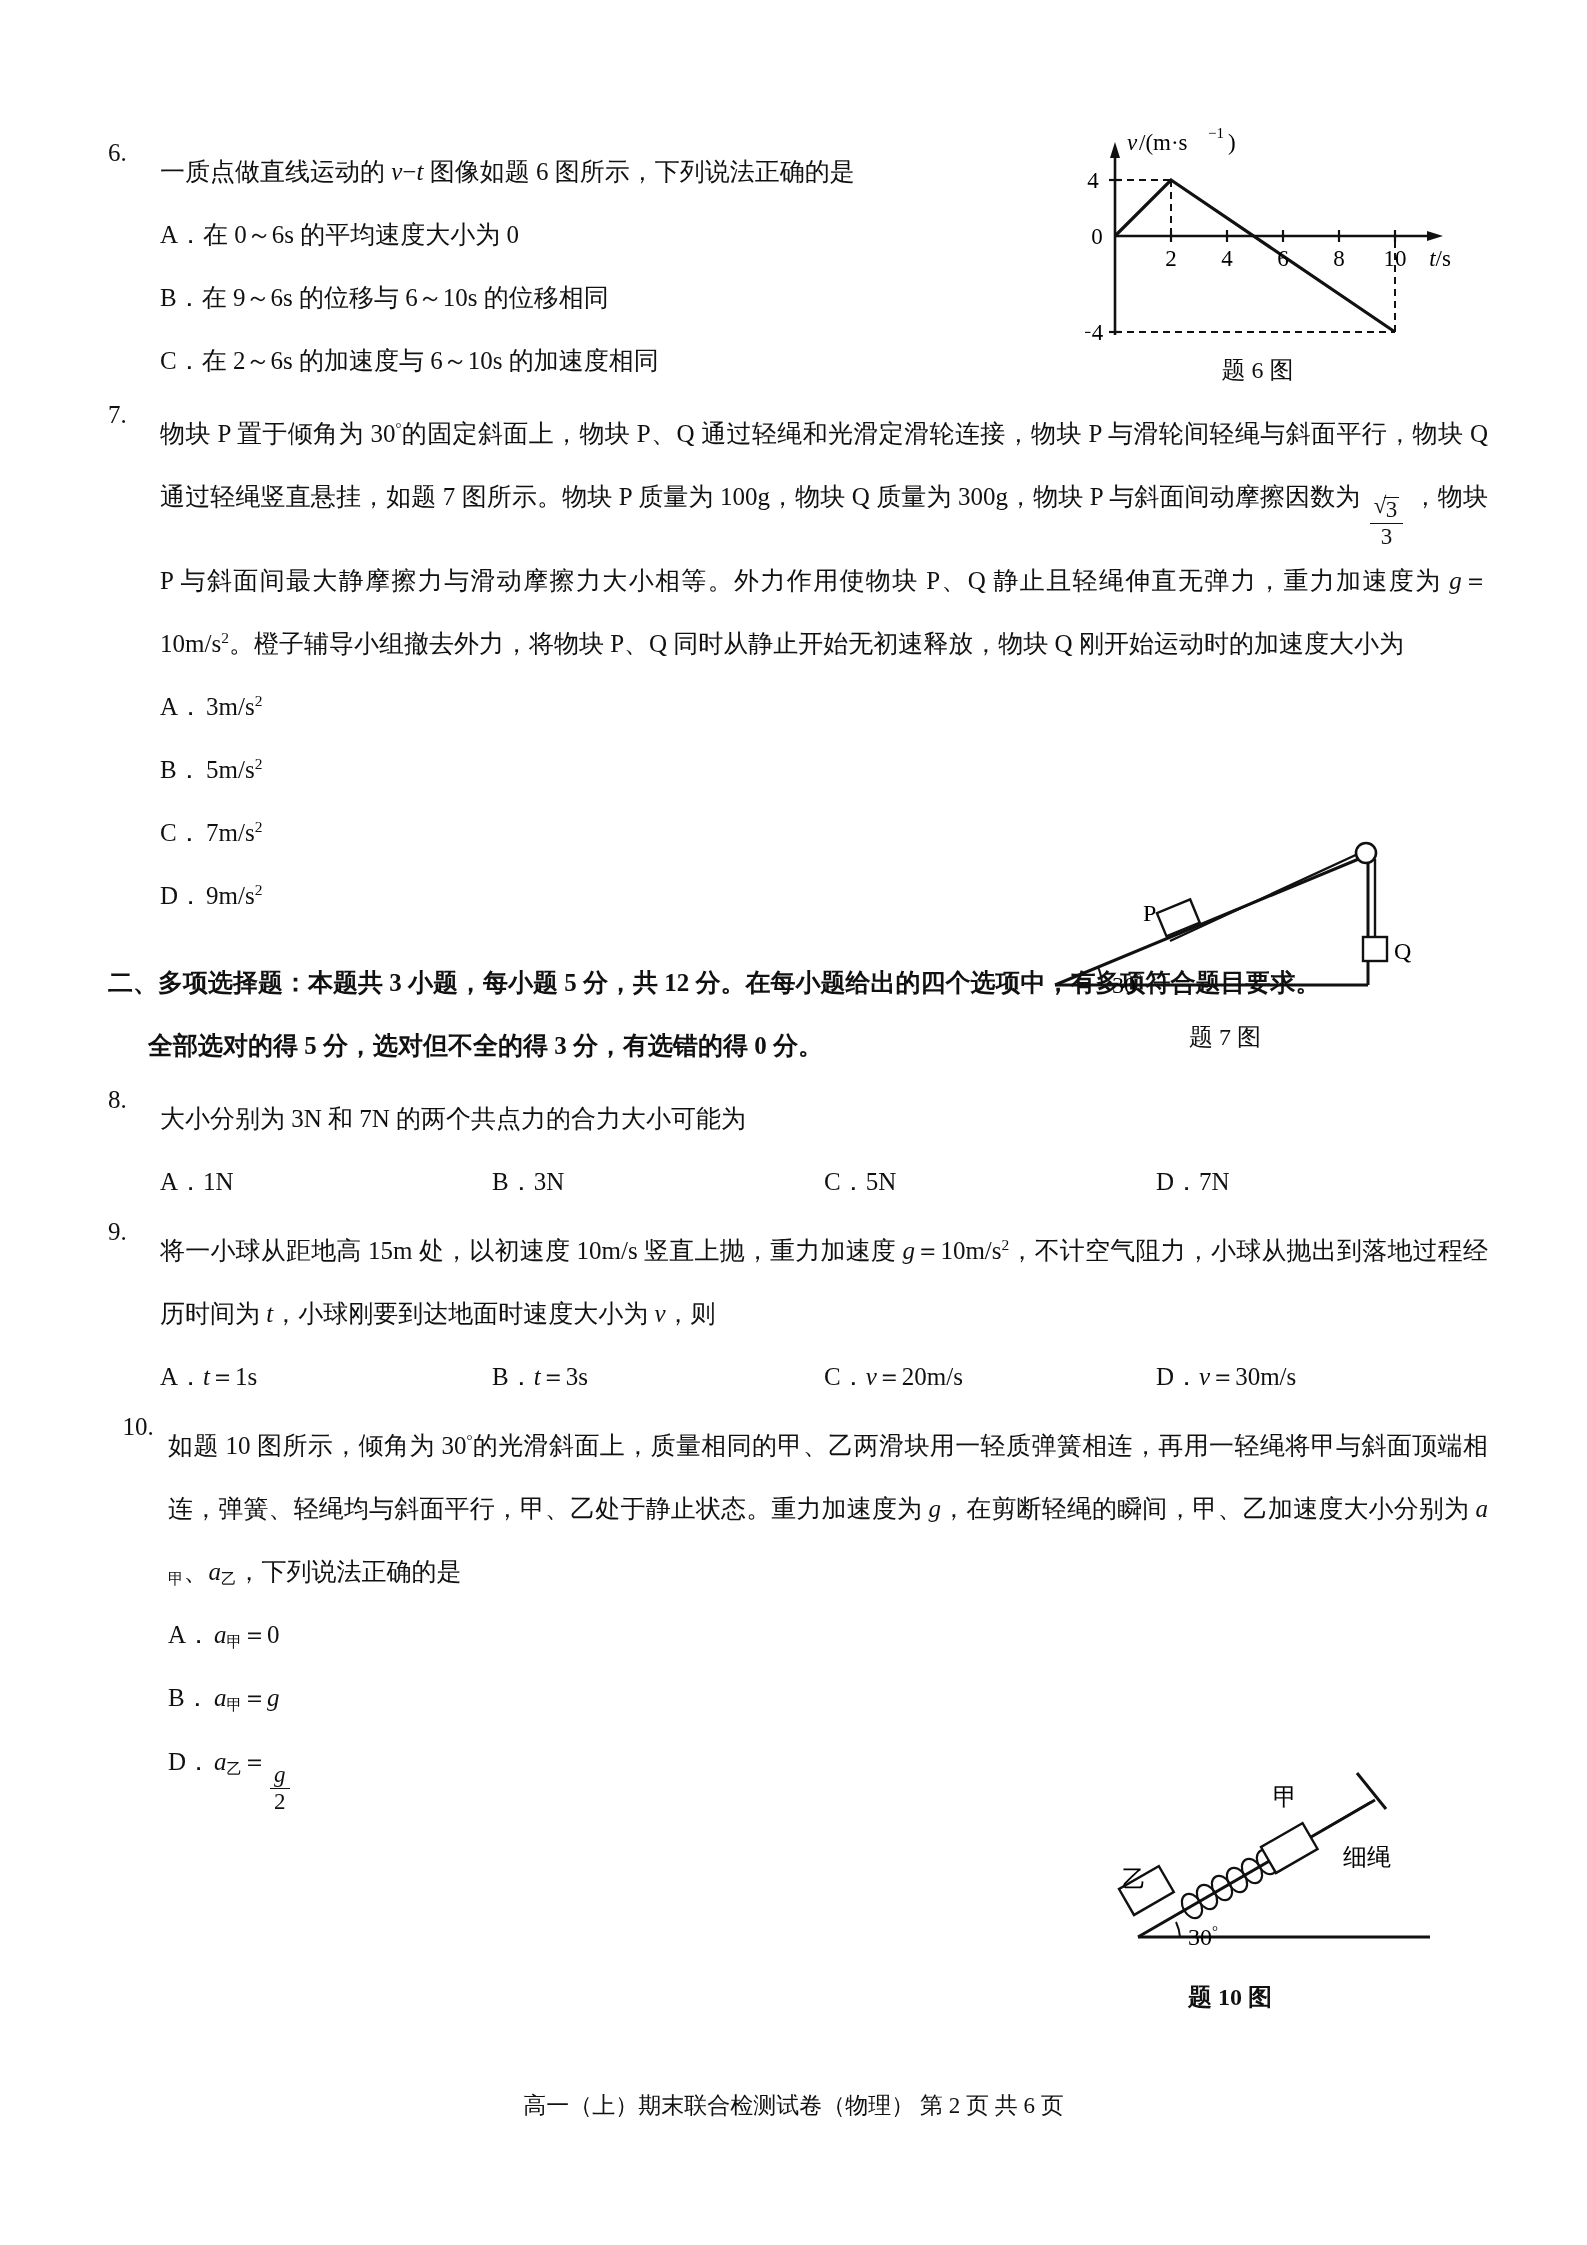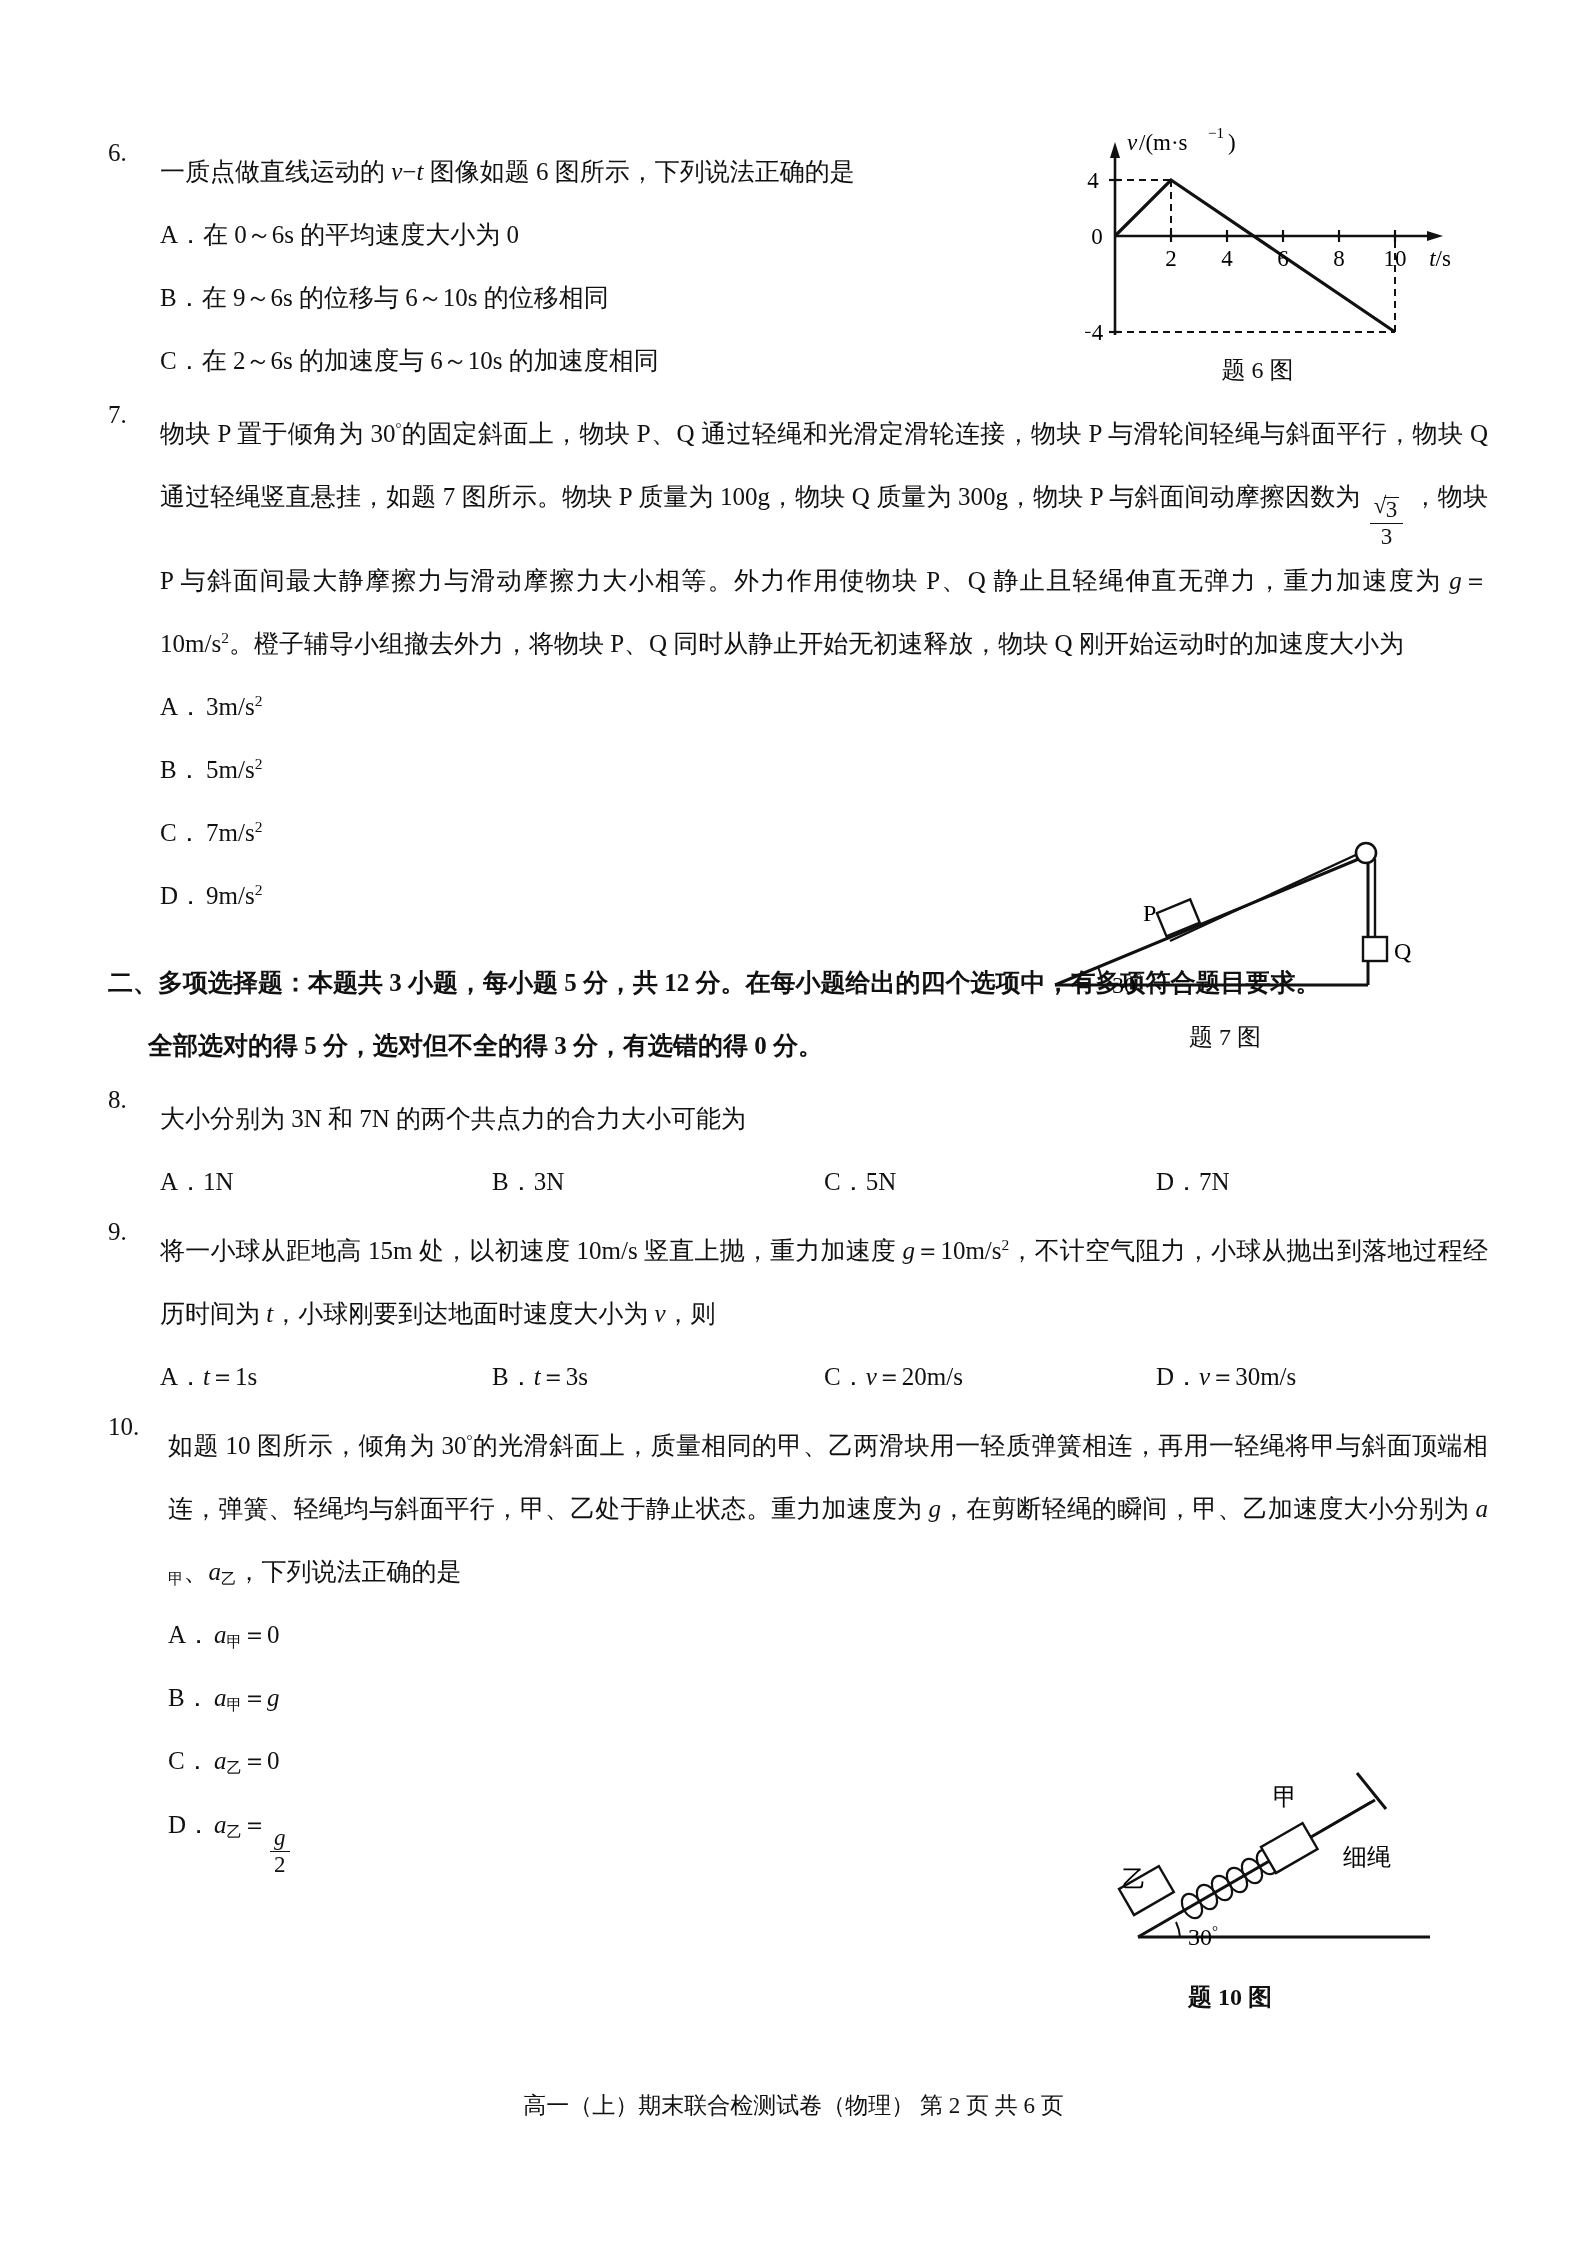--- a/index.html
+++ b/index.html
@@ -198,28 +198,27 @@
       <div class="opt-row">
         <div>A．<i class="it">t</i>＝1s</div>
         <div>B．<i class="it">t</i>＝3s</div>
         <div>C．<i class="it">v</i>＝20m/s</div>
         <div>D．<i class="it">v</i>＝30m/s</div>
       </div>
     </div>
 
     <div class="q" style="margin-top:4px;">
       <div class="q-line">
-        <div class="q-num" style="width:60px;flex:0 0 60px;">10.</div>
+        <div class="q-num" style="width:60px;flex:0 0 60px;text-align:center;">10.</div>
         <div class="q-body justify" style="width:1320px;">
           如题 10 图所示，倾角为 30<span class="deg">°</span>的光滑斜面上，质量相同的甲、乙两滑块用一轻质弹簧相连，再用一轻绳将甲与斜面顶端相连，弹簧、轻绳均与斜面平行，甲、乙处于静止状态。重力加速度为 <i class="it">g</i>，在剪断轻绳的瞬间，甲、乙加速度大小分别为 <i class="it">a</i><sub class="sub">甲</sub>、<i class="it">a</i><sub class="sub">乙</sub>，下列说法正确的是
         </div>
       </div>
       <div class="opt" style="padding-left:60px;"><span class="lbl">A．</span><i class="it">a</i><sub class="sub">甲</sub>＝0</div>
       <div class="opt" style="padding-left:60px;"><span class="lbl">B．</span><i class="it">a</i><sub class="sub">甲</sub>＝<i class="it">g</i></div>
-      <div class="opt" style="padding-left:60px;"><span class="lbl">C．</span><i class="it">a</i><sub class="sub">乙</sub>＝0</div>
       <div class="opt" style="padding-left:60px;line-height:66px;"><span class="lbl">D．</span><i class="it">a</i><sub class="sub">乙</sub>＝<span class="frac">
             <span class="num"><i class="it">g</i></span>
             <span class="den">2</span>
           </span></div>
     </div>
 
   </div>
 
   <div class="fig" style="left:1085px; top:120px; width:400px; height:240px;">
     <svg width="400" height="240" viewBox="0 0 400 240">

